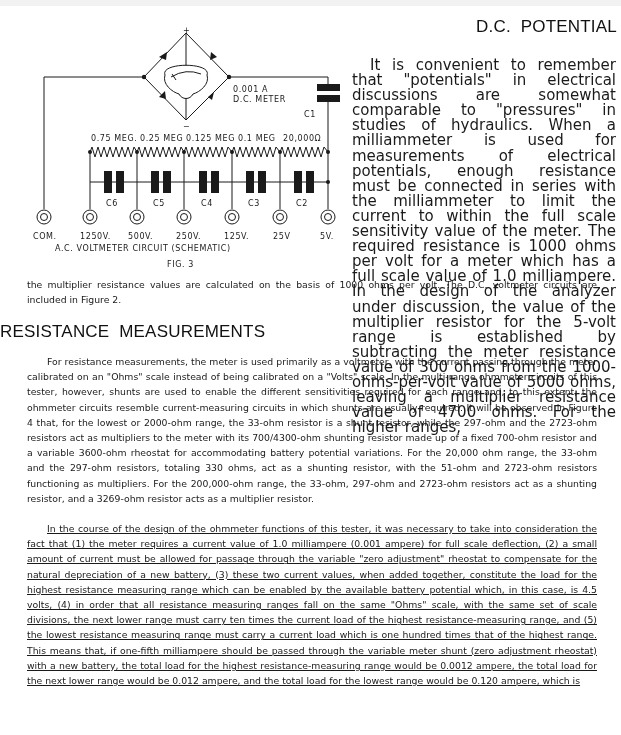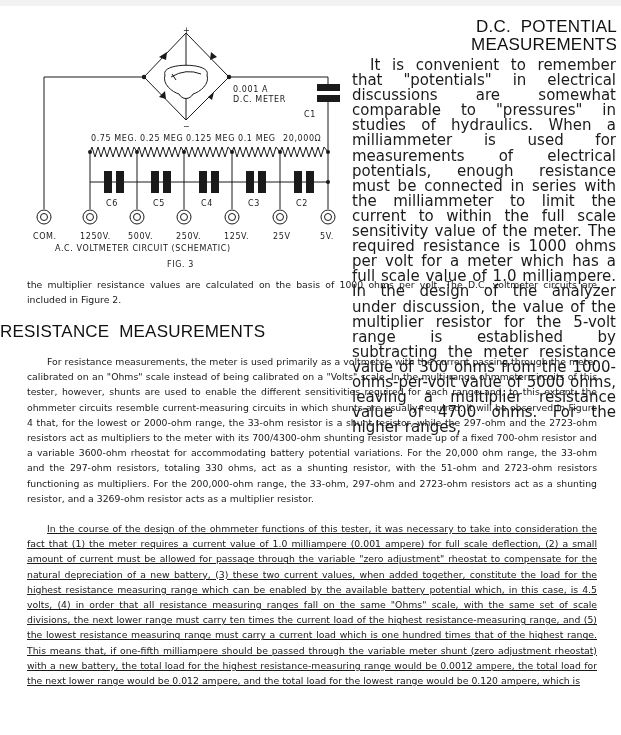--- a/index.html
+++ b/index.html
@@ -138,21 +138,20 @@
     <text class="slabel" x="273" y="239" font-size="7.5">25V</text>
     <text class="slabel" x="320" y="239" font-size="7.5">5V.</text>
 
     <text class="slabel" x="55" y="251" font-size="9.5" letter-spacing="1.2">A.C. VOLTMETER CIRCUIT (SCHEMATIC)</text>
     <text class="slabel" x="167" y="267" font-size="9.5" letter-spacing="1.2">FIG. 3</text>
   </svg>
 </div>
 
 <h1 class="h1">
   <span style="display:block;white-space:pre;">D.C.  POTENTIAL</span>
-  <span style="display:block;">MEASUREMENTS</span>
 </h1>
 
 <div class="rcol">
   <p>It is convenient to remember that "potentials" in electrical discussions are somewhat comparable to "pressures" in studies of hydraulics.  When a milliammeter is used for measurements of electrical potentials, enough resistance must be connected in series with the milliammeter to limit the current to within the full scale sensitivity value of the meter.  The required resistance is 1000 ohms per volt for a meter which has a full scale value of 1.0 milliampere.  In the design of the analyzer under discussion, the value of the multiplier resistor for the 5-volt range is established by subtracting the meter resistance value of 300 ohms from the 1000-ohms-per-volt value of 5000 ohms, leaving a multiplier resistance value of 4700 ohms.  For the higher ranges,</p>
 </div>
 
 <div class="full" style="top:277px;">
   <p>the multiplier resistance values are calculated on the basis of 1000 ohms per volt.  The D.C. voltmeter circuits are included in Figure 2.</p>
 </div>
 

